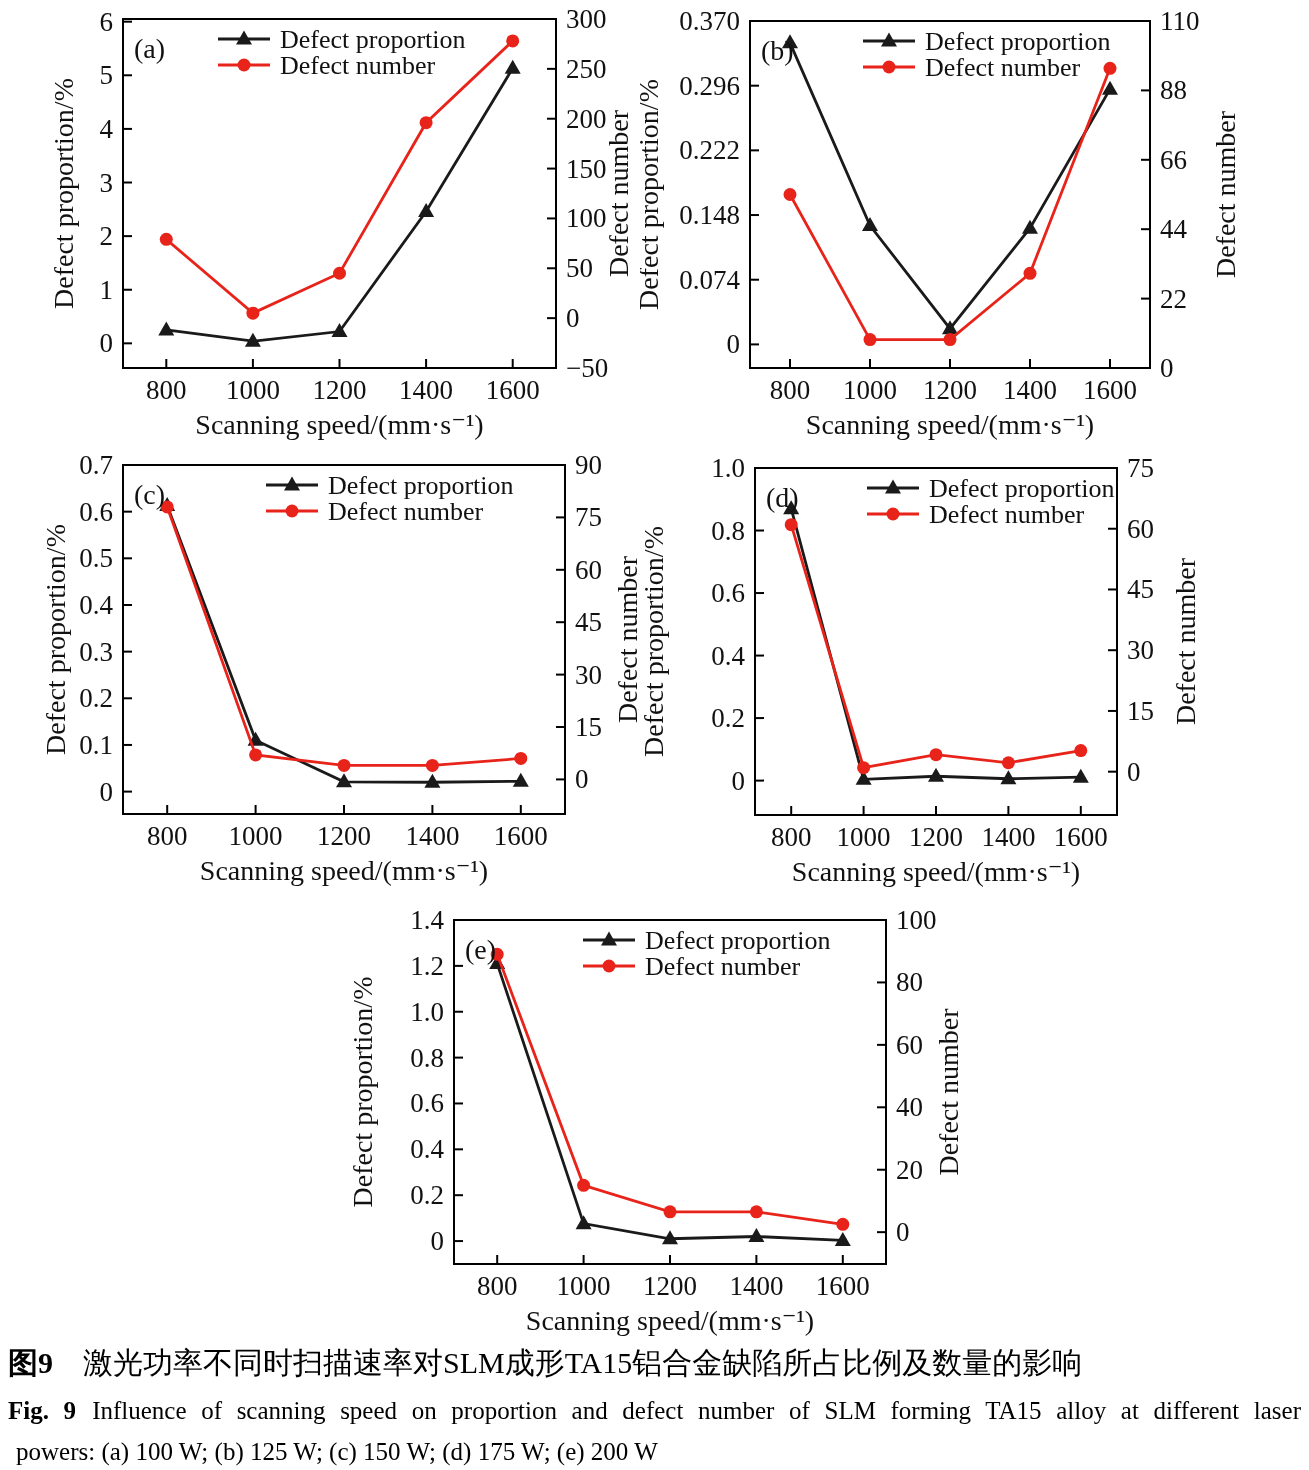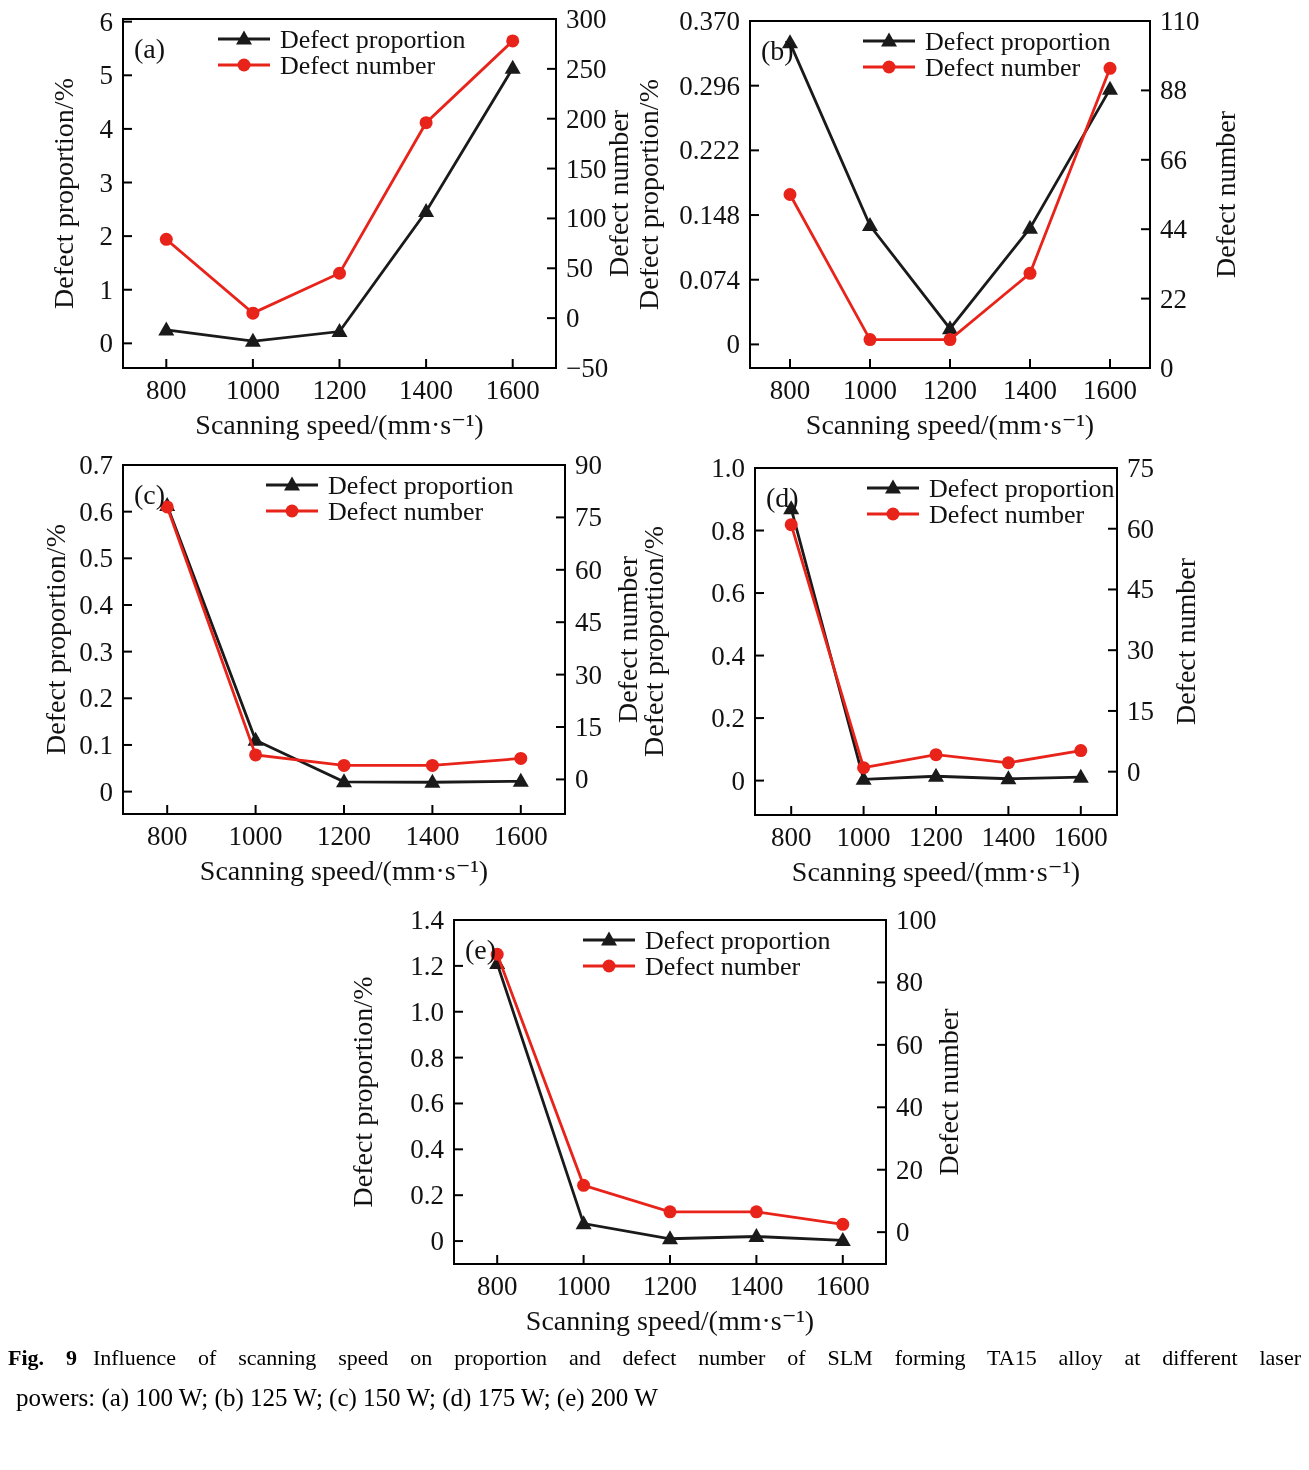--- a/index.html
+++ b/index.html
@@ -10,21 +10,21 @@
   .cell{position:absolute;}
   svg{display:block;}
   svg text{fill:#111;}
   .tick-label{font-size:27px;font-family:"Liberation Serif","DejaVu Serif",serif;}
   .axis-title{font-size:28px;font-family:"Liberation Serif","DejaVu Serif",serif;}
   .legend-label{font-size:26px;font-family:"Liberation Serif","DejaVu Serif",serif;}
   .panel-label{font-size:28px;font-family:"Liberation Serif","DejaVu Serif",serif;}
   .caption{position:absolute;left:8px;top:1344px;width:1293px;}
   .cap-cn{font-size:30px;line-height:1.25;margin:0 0 13px 0;white-space:nowrap;}
   .cap-cn .cap-lbl{font-weight:bold;margin-right:30px;}
-  .cap-en1{font-size:22px;line-height:1.3;margin:0 0 9px 0;text-align:justify;text-align-last:justify;}
+  .cap-en1{font-size:25px;line-height:1.3;margin:0 0 9px 0;text-align:justify;text-align-last:justify;}
   .cap-en1 .cap-lbl{font-weight:bold;margin-right:16px;}
   .cap-en2{font-size:25px;line-height:1.3;margin:8px;}
 </style>
 </head>
 <body>
 
 <div id="charts">
     <div class="cell" style="left: 0px; top: 0px; width: 660px; height: 445px;">
       <svg width="660" height="445">
         <rect x="123" y="19" width="433" height="349" fill="none" stroke="#000000" stroke-width="2"></rect>
@@ -342,15 +342,16 @@
         <text x="315" y="56" text-anchor="start" class="legend-label">Defect proportion</text>
         <line x1="253" y1="73" x2="305" y2="73" stroke="#e8231a" stroke-width="2.8"></line>
         <circle cx="279" cy="73" r="6.5" fill="#e8231a"></circle>
         <text x="315" y="82" text-anchor="start" class="legend-label">Defect number</text>
         <text x="135" y="66" class="panel-label">(e)</text>
       </svg>
     </div>
   </div>
 
 <div class="caption">
+  <p class="cap-cn"><span class="cap-lbl">图9</span><span>激光功率不同时扫描速率对SLM成形TA15铝合金缺陷所占比例及数量的影响</span></p>
   <p class="cap-en1"><span class="cap-lbl">Fig. 9</span><span>Influence of scanning speed on proportion and defect number of SLM forming TA15 alloy at different laser</span></p>
   <p class="cap-en2">powers: (a) 100 W; (b) 125 W; (c) 150 W; (d) 175 W; (e) 200 W</p>
 </div>
 
 </body></html>

